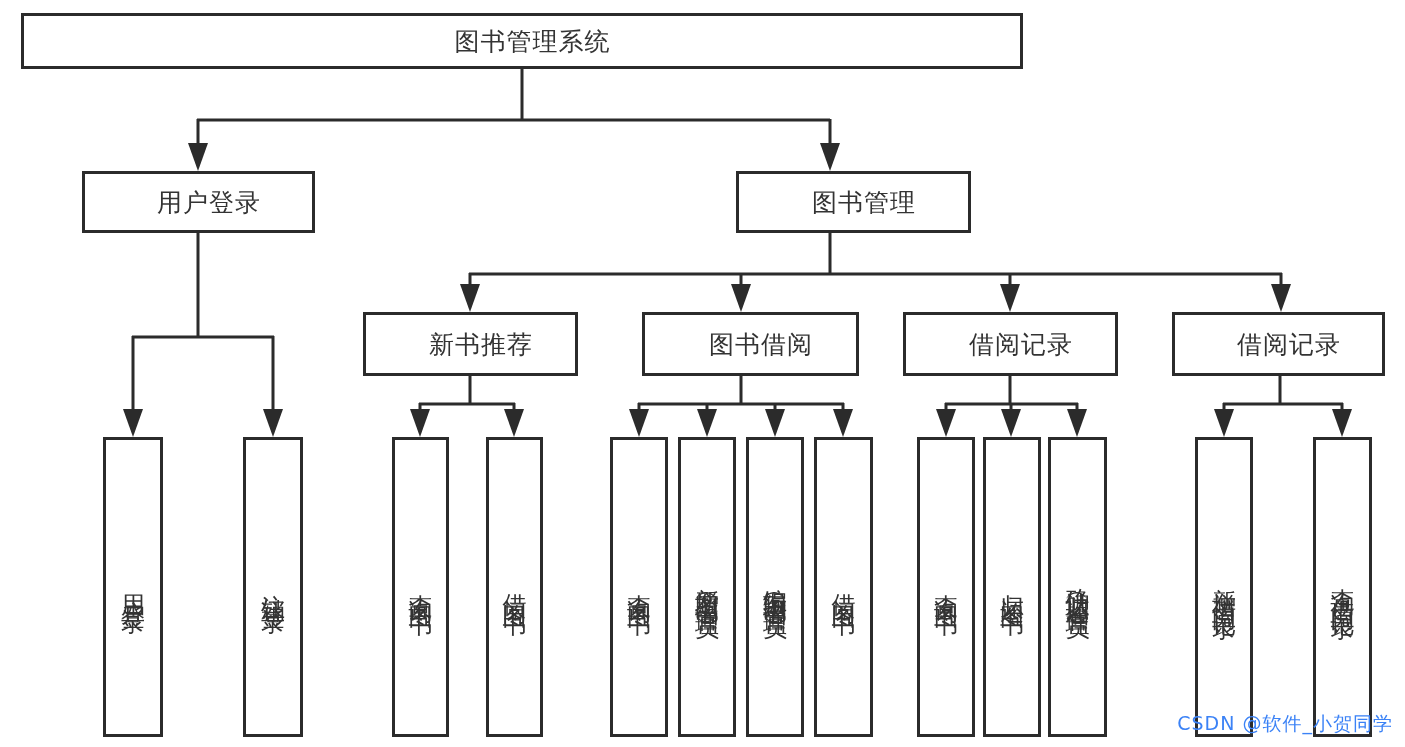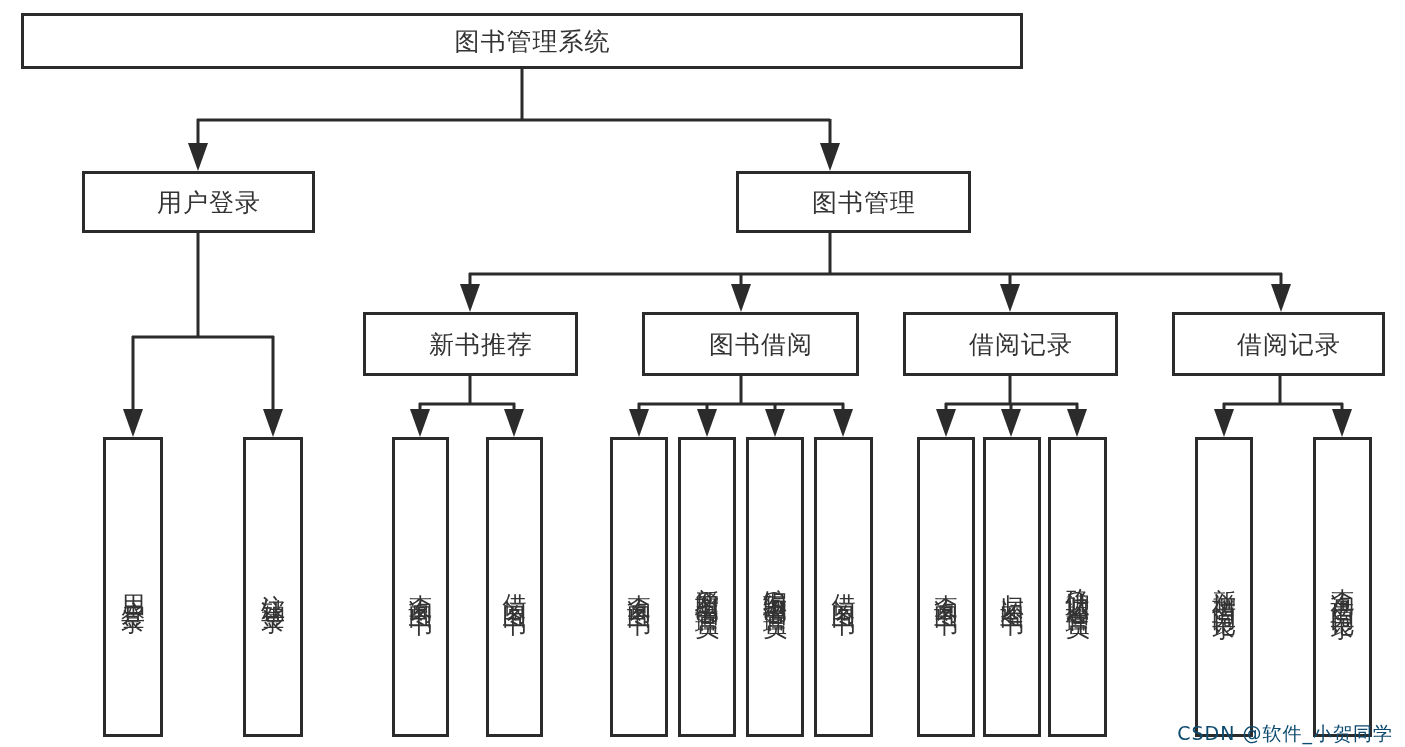--- a/index.html
+++ b/index.html
@@ -40,23 +40,22 @@
     letter-spacing: 6px;
     line-height: 1;
   }
   .vbox.long { letter-spacing: 4px; }
   .watermark {
     position: absolute;
     right: 12px;
     top: 711px;
     font-size: 19px;
     letter-spacing: 1px;
-    color: #0c4a6e;
+    color: #3b82f6;
     white-space: nowrap;
-    margin-top: 10px;
   }
 </style>
 </head>
 <body>
 
 <div class="canvas">
 
   <svg class="connectors" viewBox="0 0 1405 747" xmlns="http://www.w3.org/2000/svg" fill="none" stroke="#2b2b2b" stroke-width="3">
     <g>
       <path d="M522 69 V120 M197 120 H830 M198 119 V150 M830 119 V150"></path>

